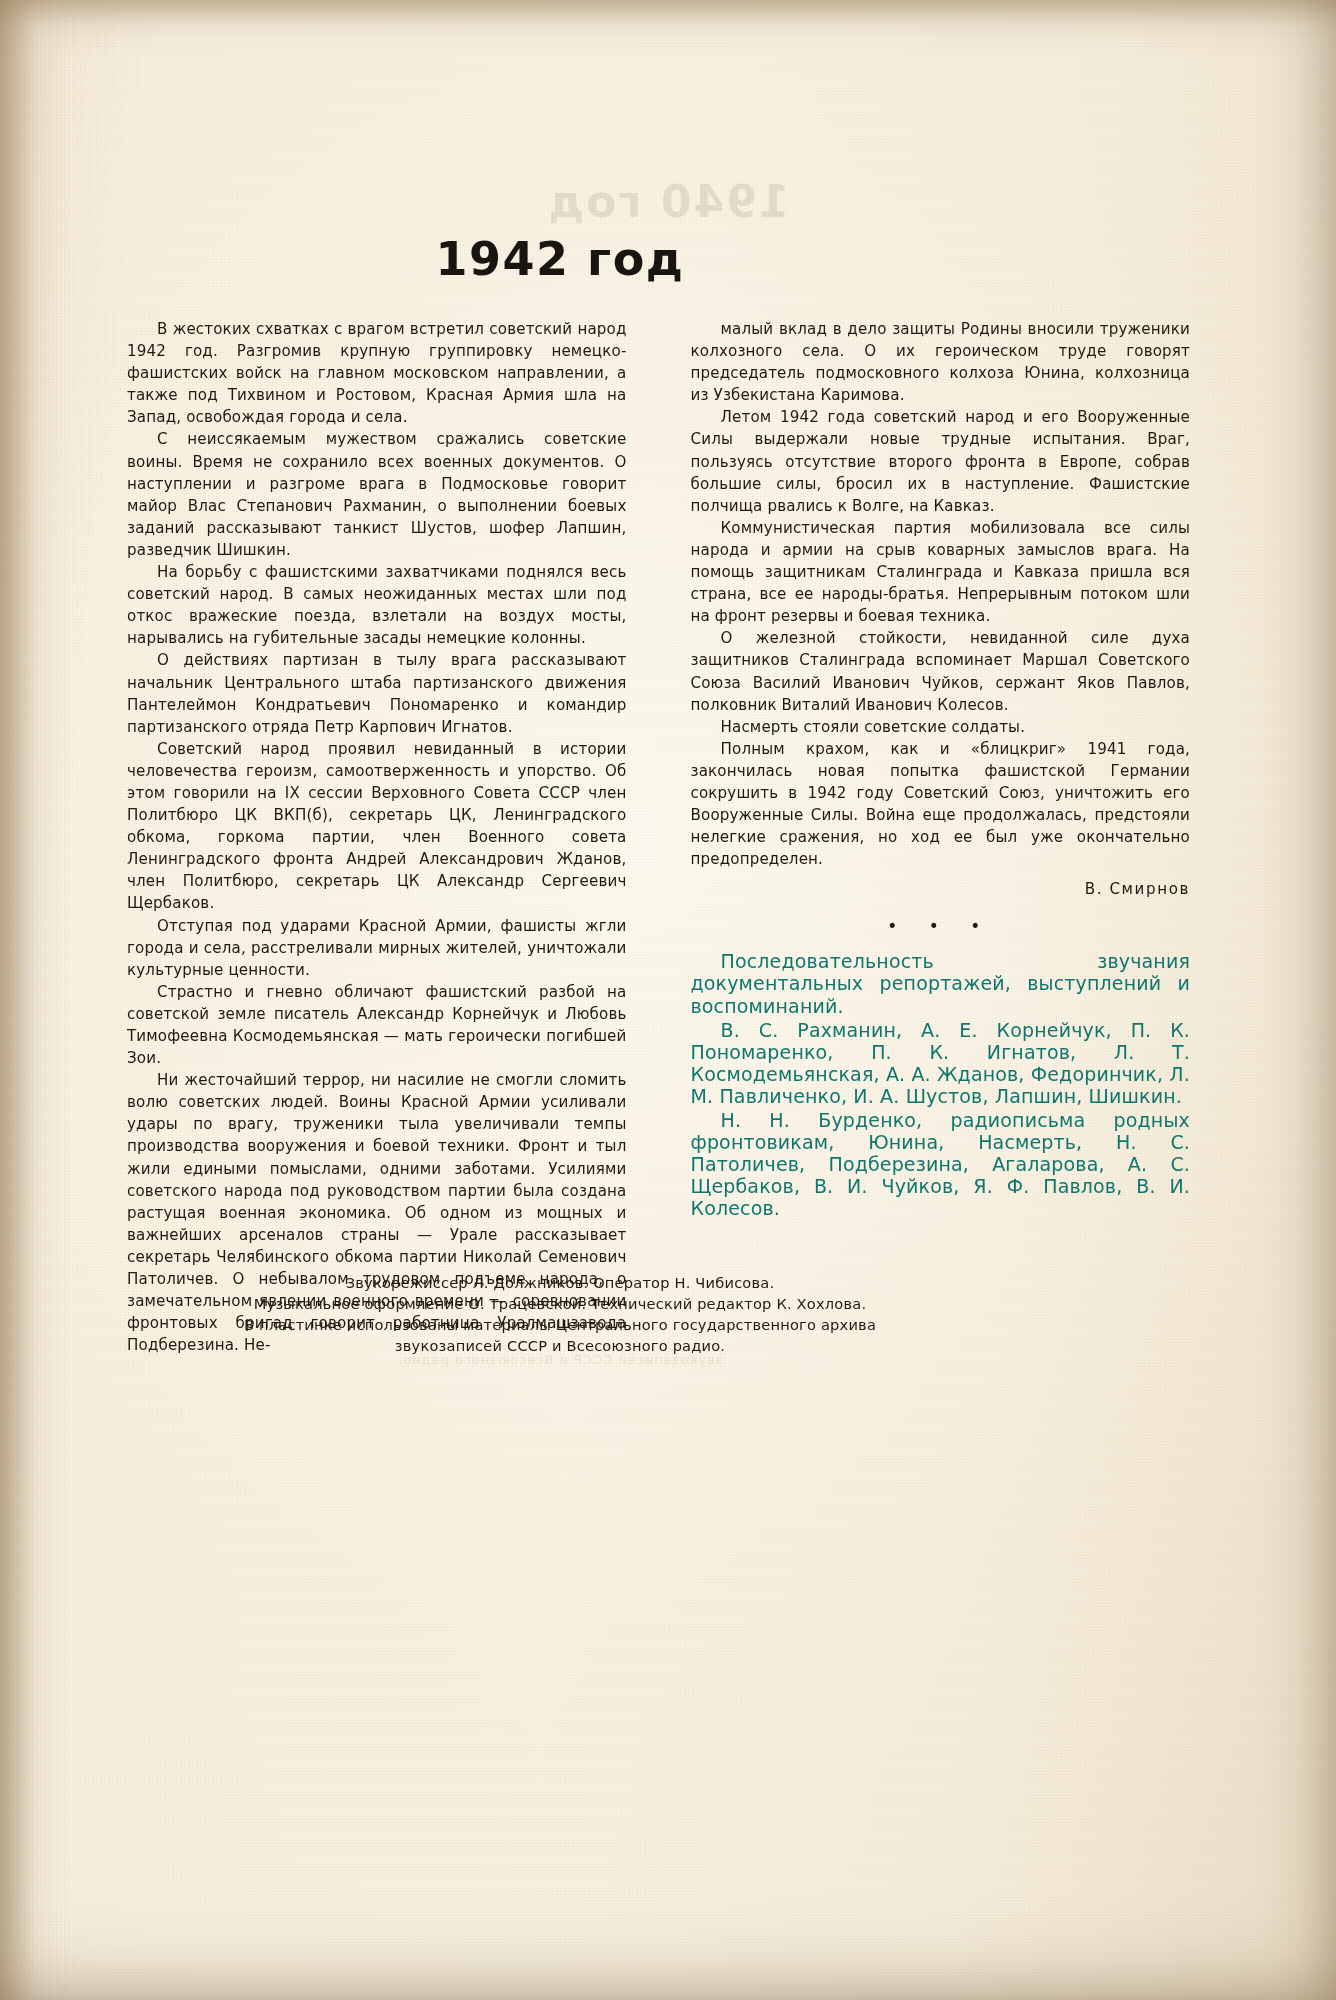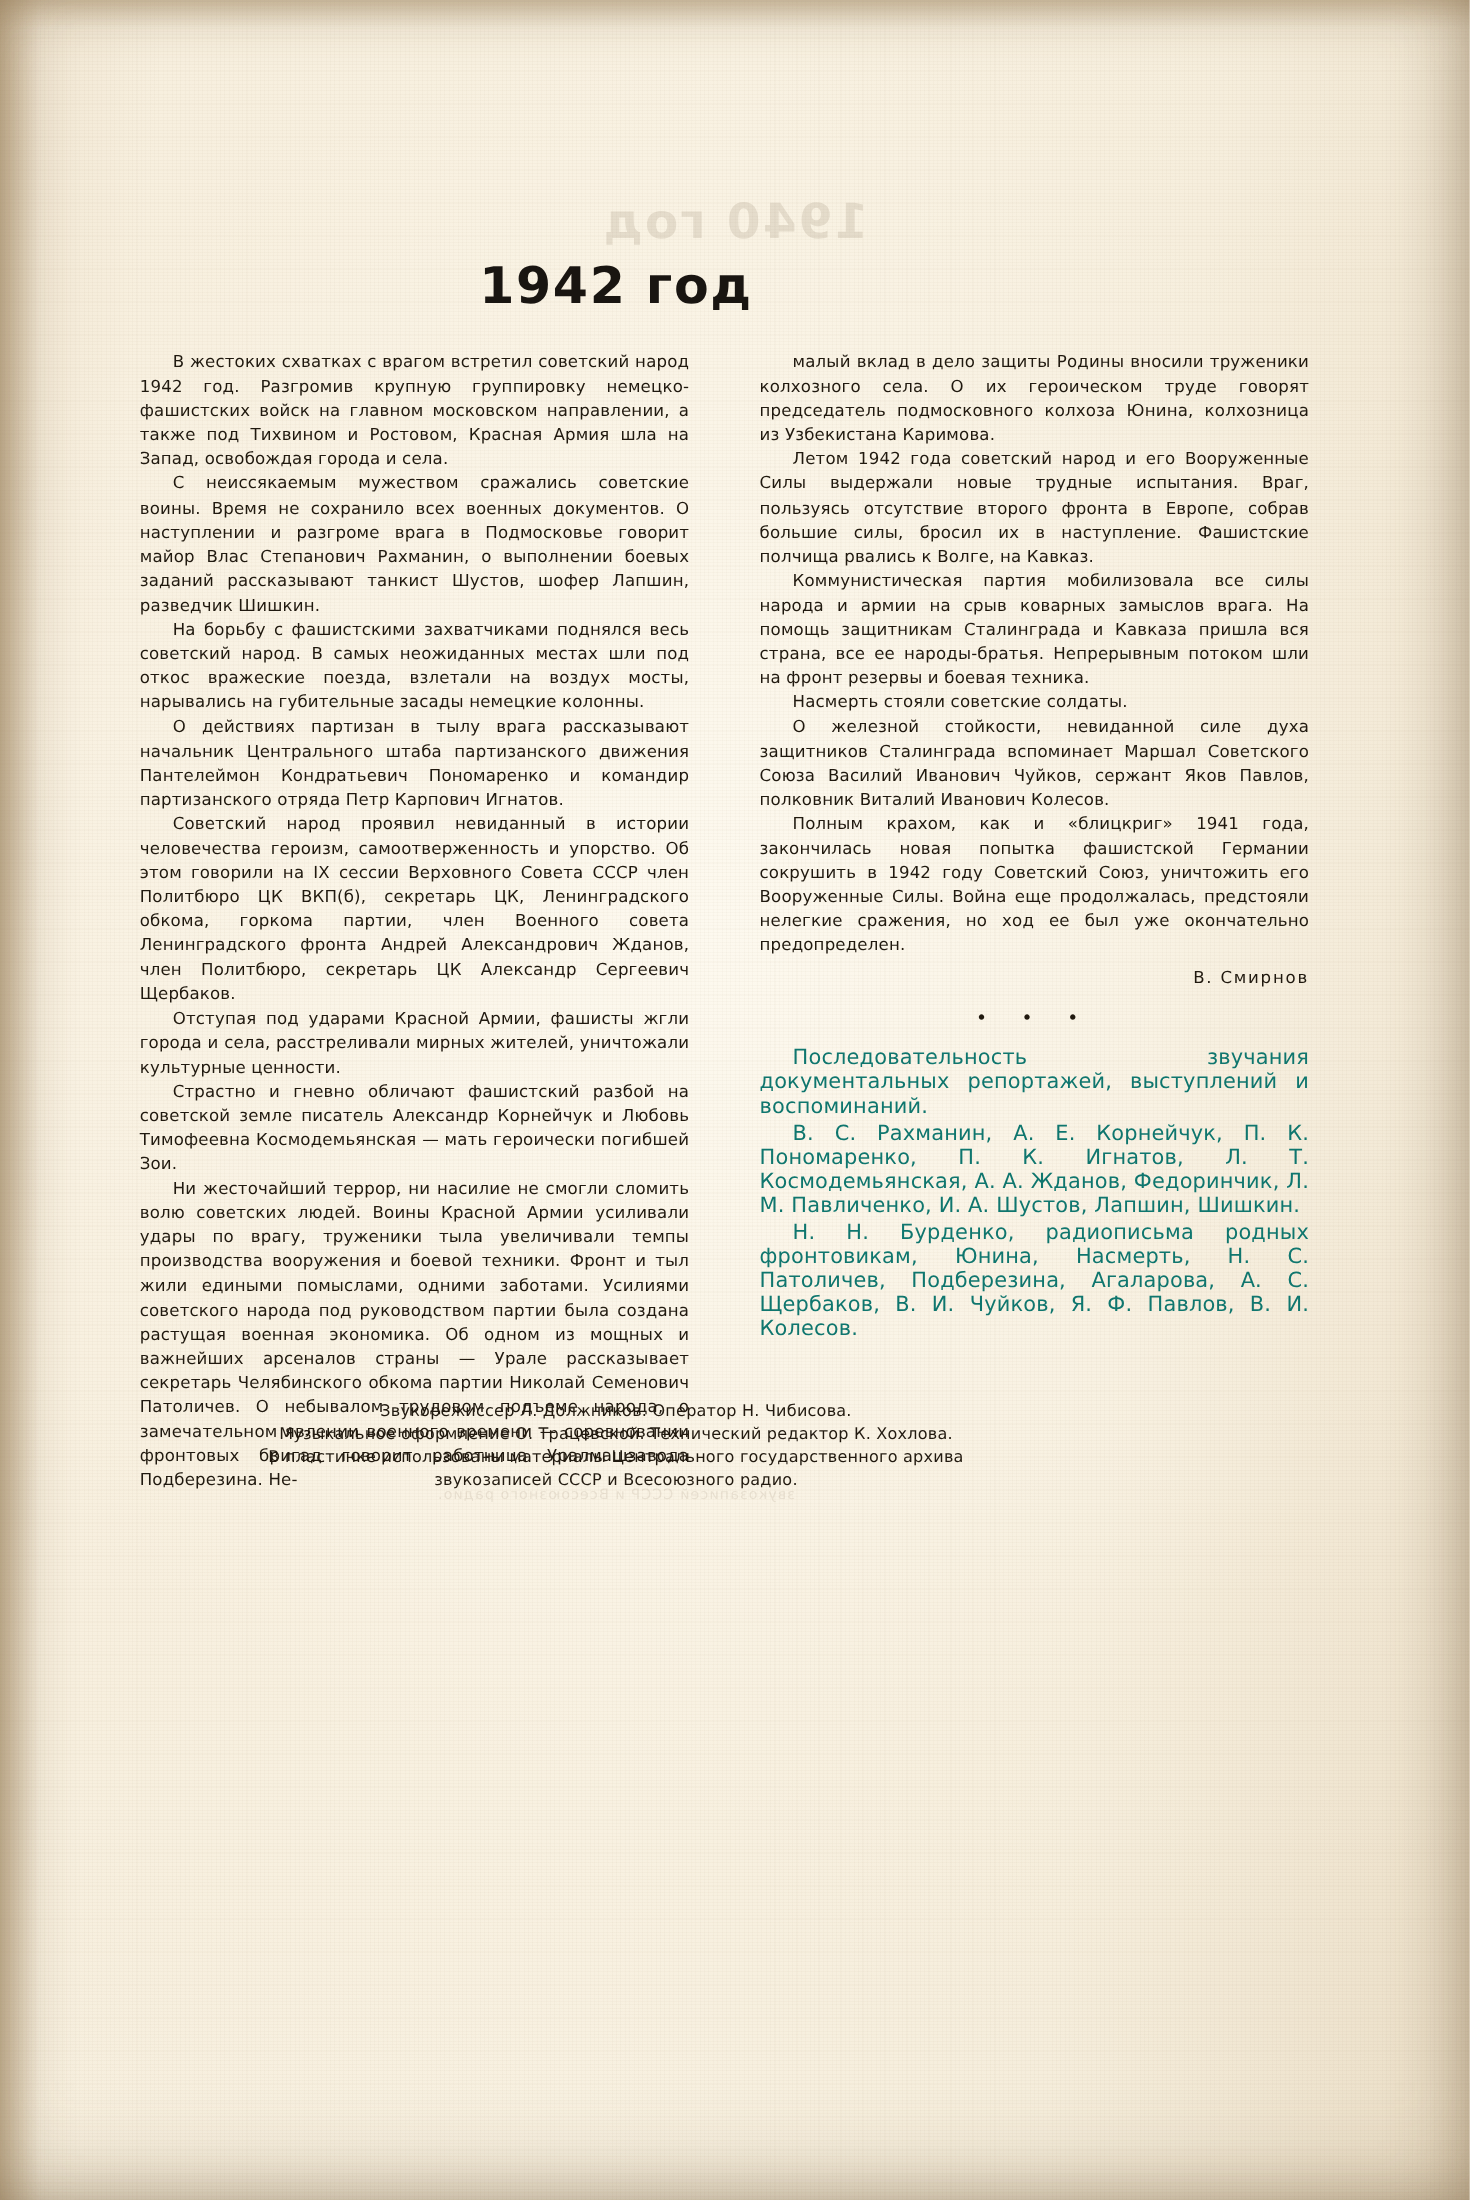--- a/index.html
+++ b/index.html
@@ -204,22 +204,22 @@
       <p class="para last-line-left">Советский народ проявил невиданный в истории человечества героизм, самоотверженность и упорство. Об этом говорили на IX сессии Верховного Совета СССР член Политбюро ЦК ВКП(б), секретарь ЦК, Ленинградского обкома, горкома партии, член Военного совета Ленинградского фронта Андрей Александрович Жданов, член Политбюро, секретарь ЦК Александр Сергеевич Щербаков.</p>
       <p class="para last-line-left">Отступая под ударами Красной Армии, фашисты жгли города и села, расстреливали мирных жителей, уничтожали культурные ценности.</p>
       <p class="para last-line-left">Страстно и гневно обличают фашистский разбой на советской земле писатель Александр Корнейчук и Любовь Тимофеевна Космодемьянская — мать героически погибшей Зои.</p>
       <p class="para">Ни жесточайший террор, ни насилие не смогли сломить волю советских людей. Воины Красной Армии усиливали удары по врагу, труженики тыла увеличивали темпы производства вооружения и боевой техники. Фронт и тыл жили едиными помыслами, одними заботами. Усилиями советского народа под руководством партии была создана растущая военная экономика. Об одном из мощных и важнейших арсеналов страны — Урале рассказывает секретарь Челябинского обкома партии Николай Семенович Патоличев. О небывалом трудовом подъеме народа, о замечательном явлении военного времени — соревновании фронтовых бригад говорит работница Уралмашзавода Подберезина. Не-</p>
     </div>
 
     <div class="col">
       <p class="para">малый вклад в дело защиты Родины вносили труженики колхозного села. О их героическом труде говорят председатель подмосковного колхоза Юнина, колхозница из Узбекистана Каримова.</p>
       <p class="para last-line-left">Летом 1942 года советский народ и его Вооруженные Силы выдержали новые трудные испытания. Враг, пользуясь отсутствие второго фронта в Европе, собрав большие силы, бросил их в наступление. Фашистские полчища рвались к Волге, на Кавказ.</p>
       <p class="para last-line-left">Коммунистическая партия мобилизовала все силы народа и армии на срыв коварных замыслов врага. На помощь защитникам Сталинграда и Кавказа пришла вся страна, все ее народы-братья. Непрерывным потоком шли на фронт резервы и боевая техника.</p>
+      <p class="para last-line-left">О железной стойкости, невиданной силе духа защитников Сталинграда вспоминает Маршал Советского Союза Василий Иванович Чуйков, сержант Яков Павлов, полковник Виталий Иванович Колесов.</p>
       <p class="para last-line-left">Насмерть стояли советские солдаты.</p>
-      <p class="para last-line-left">О железной стойкости, невиданной силе духа защитников Сталинграда вспоминает Маршал Советского Союза Василий Иванович Чуйков, сержант Яков Павлов, полковник Виталий Иванович Колесов.</p>
       <p class="para last-line-left">Полным крахом, как и «блицкриг» 1941 года, закончилась новая попытка фашистской Германии сокрушить в 1942 году Советский Союз, уничтожить его Вооруженные Силы. Война еще продолжалась, предстояли нелегкие сражения, но ход ее был уже окончательно предопределен.</p>
 
       <div class="signature">В. Смирнов</div>
 
       <div class="dots">• • •</div>
 
       <p class="note">Последовательность звучания документальных репортажей, выступлений и воспоминаний.</p>
       <p class="note">В. С. Рахманин, А. Е. Корнейчук, П. К. Пономаренко, П. К. Игнатов, Л. Т. Космодемьянская, А. А. Жданов, Федоринчик, Л. М. Павличенко, И. А. Шустов, Лапшин, Шишкин.</p>
       <p class="note">Н. Н. Бурденко, радиописьма родных фронтовикам, Юнина, Насмерть, Н. С. Патоличев, Подберезина, Агаларова, А. С. Щербаков, В. И. Чуйков, Я. Ф. Павлов, В. И. Колесов.</p>
     </div>

